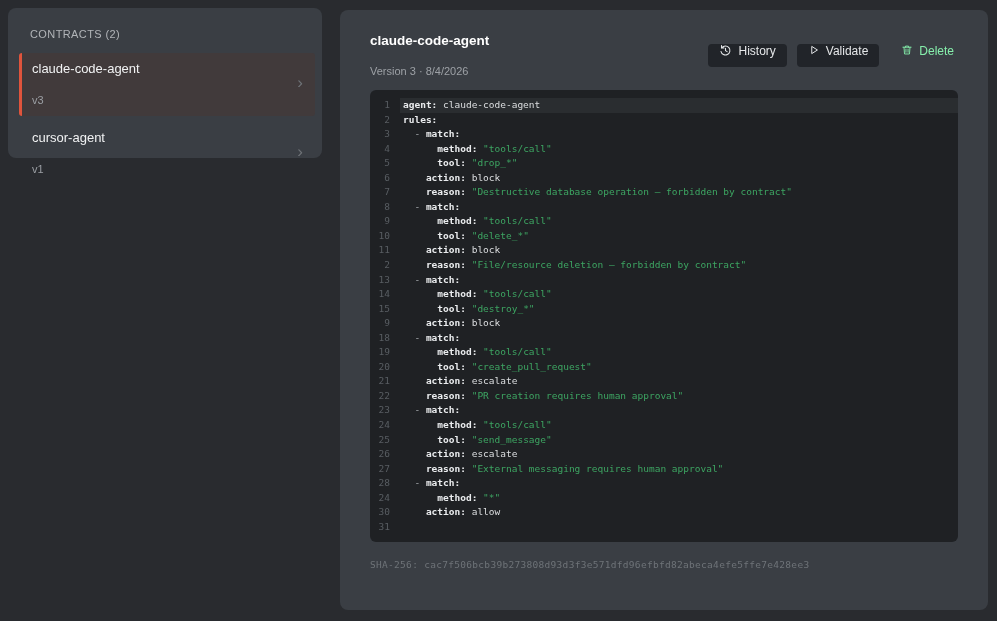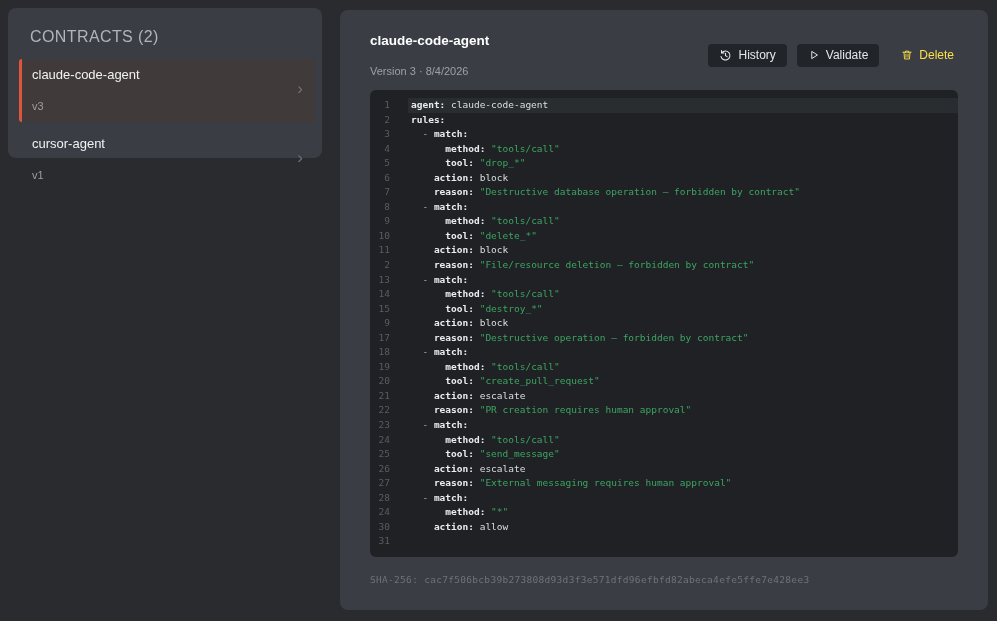--- a/index.html
+++ b/index.html
@@ -8,21 +8,21 @@
     background:#292b2f;
     font-family:"Liberation Sans",sans-serif;
     -webkit-font-smoothing:antialiased;
   }
   
   .sidebar{
     position:absolute;left:8px;top:8px;width:314px;height:150px;
     background:#3a3e44;border-radius:8px;box-sizing:border-box;
   }
   .sidebar-header{
-    padding:20px 0 0 22px;font-size:16px;letter-spacing:.4px;
+    padding:20px 0 0 22px;font-size:11px;letter-spacing:.4px;
     color:#b1b4b8;
   }
   .contracts-list{margin-top:13px;}
   .contract-item{
     position:relative;margin:0 7px 6px 11px;padding:7px 10px 8px 10px;
     border-left:3px solid transparent;border-radius:3px;cursor:pointer;
   }
   .contract-item.selected{
     background:#413a3b;border-left-color:#e0543c;
   }
@@ -36,37 +36,37 @@
   .panel{
     position:absolute;left:340px;top:10px;width:648px;height:600px;
     background:#3a3e44;border-radius:8px;box-sizing:border-box;
     padding:22px 30px 0 30px;
   }
   .panel-header{display:flex;justify-content:space-between;align-items:center;}
   .page-title{margin:0;font-size:13.5px;font-weight:600;color:#ffffff;line-height:17px;}
   .subtitle{font-size:11px;color:#9da1a6;line-height:14px;margin-top:15px;}
   .actions{display:flex;align-items:center;gap:10px;}
   .btn{
-    display:inline-flex;align-items:center;gap:6px;height:23px;
+    display:inline-flex;gap:6px;height:23px;
     background:#212429;color:#e5e7e9;border:none;border-radius:4px;
     padding:0 11px;font-family:"Liberation Sans",sans-serif;font-size:12px;cursor:pointer;
   }
   .btn svg{display:block;}
-  .btn-delete{background:transparent;color:#fde047;margin-left:8px;padding:0 4px;}
+  .btn-delete{background:transparent;color:#86efac;margin-left:8px;padding:0 4px;}
   
   .code-block{
     margin-top:12px;background:#1f2124;border-radius:6px;
     padding:8px 0 8px 0;overflow:hidden;
   }
   .code-line{
     display:flex;line-height:14.56px;height:14.56px;
     font-family:"DejaVu Sans Mono",monospace;font-size:9.5px;white-space:pre;
   }
   .ln{flex:none;width:20px;text-align:right;color:#585d62;}
-  .lc{flex:1;margin-left:18px;padding-left:3px;}
+  .lc{flex:1;margin-left:10px;padding-left:3px;}
   .lc.hl{background:#2a2d30;}
   .tk-key{color:#eaecee;font-weight:bold;}
   .tk-plain{color:#dcdee0;}
   .tk-str{color:#3da562;}
   .tk-dim{color:#a7abaf;}
   
   .sha-footer{
     margin-top:17px;font-family:"DejaVu Sans Mono",monospace;
     font-size:9.5px;color:#6e7378;letter-spacing:.3px;
   }
@@ -140,21 +140,20 @@
         <div class="code-line"><span class="ln">7</span><span class="lc"><span class="tk-plain">    </span><span class="tk-key">reason:</span><span class="tk-str"> "Destructive database operation — forbidden by contract"</span></span></div>
         <div class="code-line"><span class="ln">8</span><span class="lc"><span class="tk-dim">  - </span><span class="tk-key">match:</span></span></div>
         <div class="code-line"><span class="ln">9</span><span class="lc"><span class="tk-plain">      </span><span class="tk-key">method:</span><span class="tk-str"> "tools/call"</span></span></div>
         <div class="code-line"><span class="ln">10</span><span class="lc"><span class="tk-plain">      </span><span class="tk-key">tool:</span><span class="tk-str"> "delete_*"</span></span></div>
         <div class="code-line"><span class="ln">11</span><span class="lc"><span class="tk-plain">    </span><span class="tk-key">action:</span><span class="tk-plain"> block</span></span></div>
         <div class="code-line"><span class="ln">2</span><span class="lc"><span class="tk-plain">    </span><span class="tk-key">reason:</span><span class="tk-str"> "File/resource deletion — forbidden by contract"</span></span></div>
         <div class="code-line"><span class="ln">13</span><span class="lc"><span class="tk-dim">  - </span><span class="tk-key">match:</span></span></div>
         <div class="code-line"><span class="ln">14</span><span class="lc"><span class="tk-plain">      </span><span class="tk-key">method:</span><span class="tk-str"> "tools/call"</span></span></div>
         <div class="code-line"><span class="ln">15</span><span class="lc"><span class="tk-plain">      </span><span class="tk-key">tool:</span><span class="tk-str"> "destroy_*"</span></span></div>
         <div class="code-line"><span class="ln">9</span><span class="lc"><span class="tk-plain">    </span><span class="tk-key">action:</span><span class="tk-plain"> block</span></span></div>
-        <div class="code-line"><span class="ln">17</span><span class="lc"><span class="tk-plain">    </span><span class="tk-key">reason:</span><span class="tk-str"> "Destructive operation — forbidden by contract"</span></span></div>
         <div class="code-line"><span class="ln">18</span><span class="lc"><span class="tk-dim">  - </span><span class="tk-key">match:</span></span></div>
         <div class="code-line"><span class="ln">19</span><span class="lc"><span class="tk-plain">      </span><span class="tk-key">method:</span><span class="tk-str"> "tools/call"</span></span></div>
         <div class="code-line"><span class="ln">20</span><span class="lc"><span class="tk-plain">      </span><span class="tk-key">tool:</span><span class="tk-str"> "create_pull_request"</span></span></div>
         <div class="code-line"><span class="ln">21</span><span class="lc"><span class="tk-plain">    </span><span class="tk-key">action:</span><span class="tk-plain"> escalate</span></span></div>
         <div class="code-line"><span class="ln">22</span><span class="lc"><span class="tk-plain">    </span><span class="tk-key">reason:</span><span class="tk-str"> "PR creation requires human approval"</span></span></div>
         <div class="code-line"><span class="ln">23</span><span class="lc"><span class="tk-dim">  - </span><span class="tk-key">match:</span></span></div>
         <div class="code-line"><span class="ln">24</span><span class="lc"><span class="tk-plain">      </span><span class="tk-key">method:</span><span class="tk-str"> "tools/call"</span></span></div>
         <div class="code-line"><span class="ln">25</span><span class="lc"><span class="tk-plain">      </span><span class="tk-key">tool:</span><span class="tk-str"> "send_message"</span></span></div>
         <div class="code-line"><span class="ln">26</span><span class="lc"><span class="tk-plain">    </span><span class="tk-key">action:</span><span class="tk-plain"> escalate</span></span></div>
         <div class="code-line"><span class="ln">27</span><span class="lc"><span class="tk-plain">    </span><span class="tk-key">reason:</span><span class="tk-str"> "External messaging requires human approval"</span></span></div>

